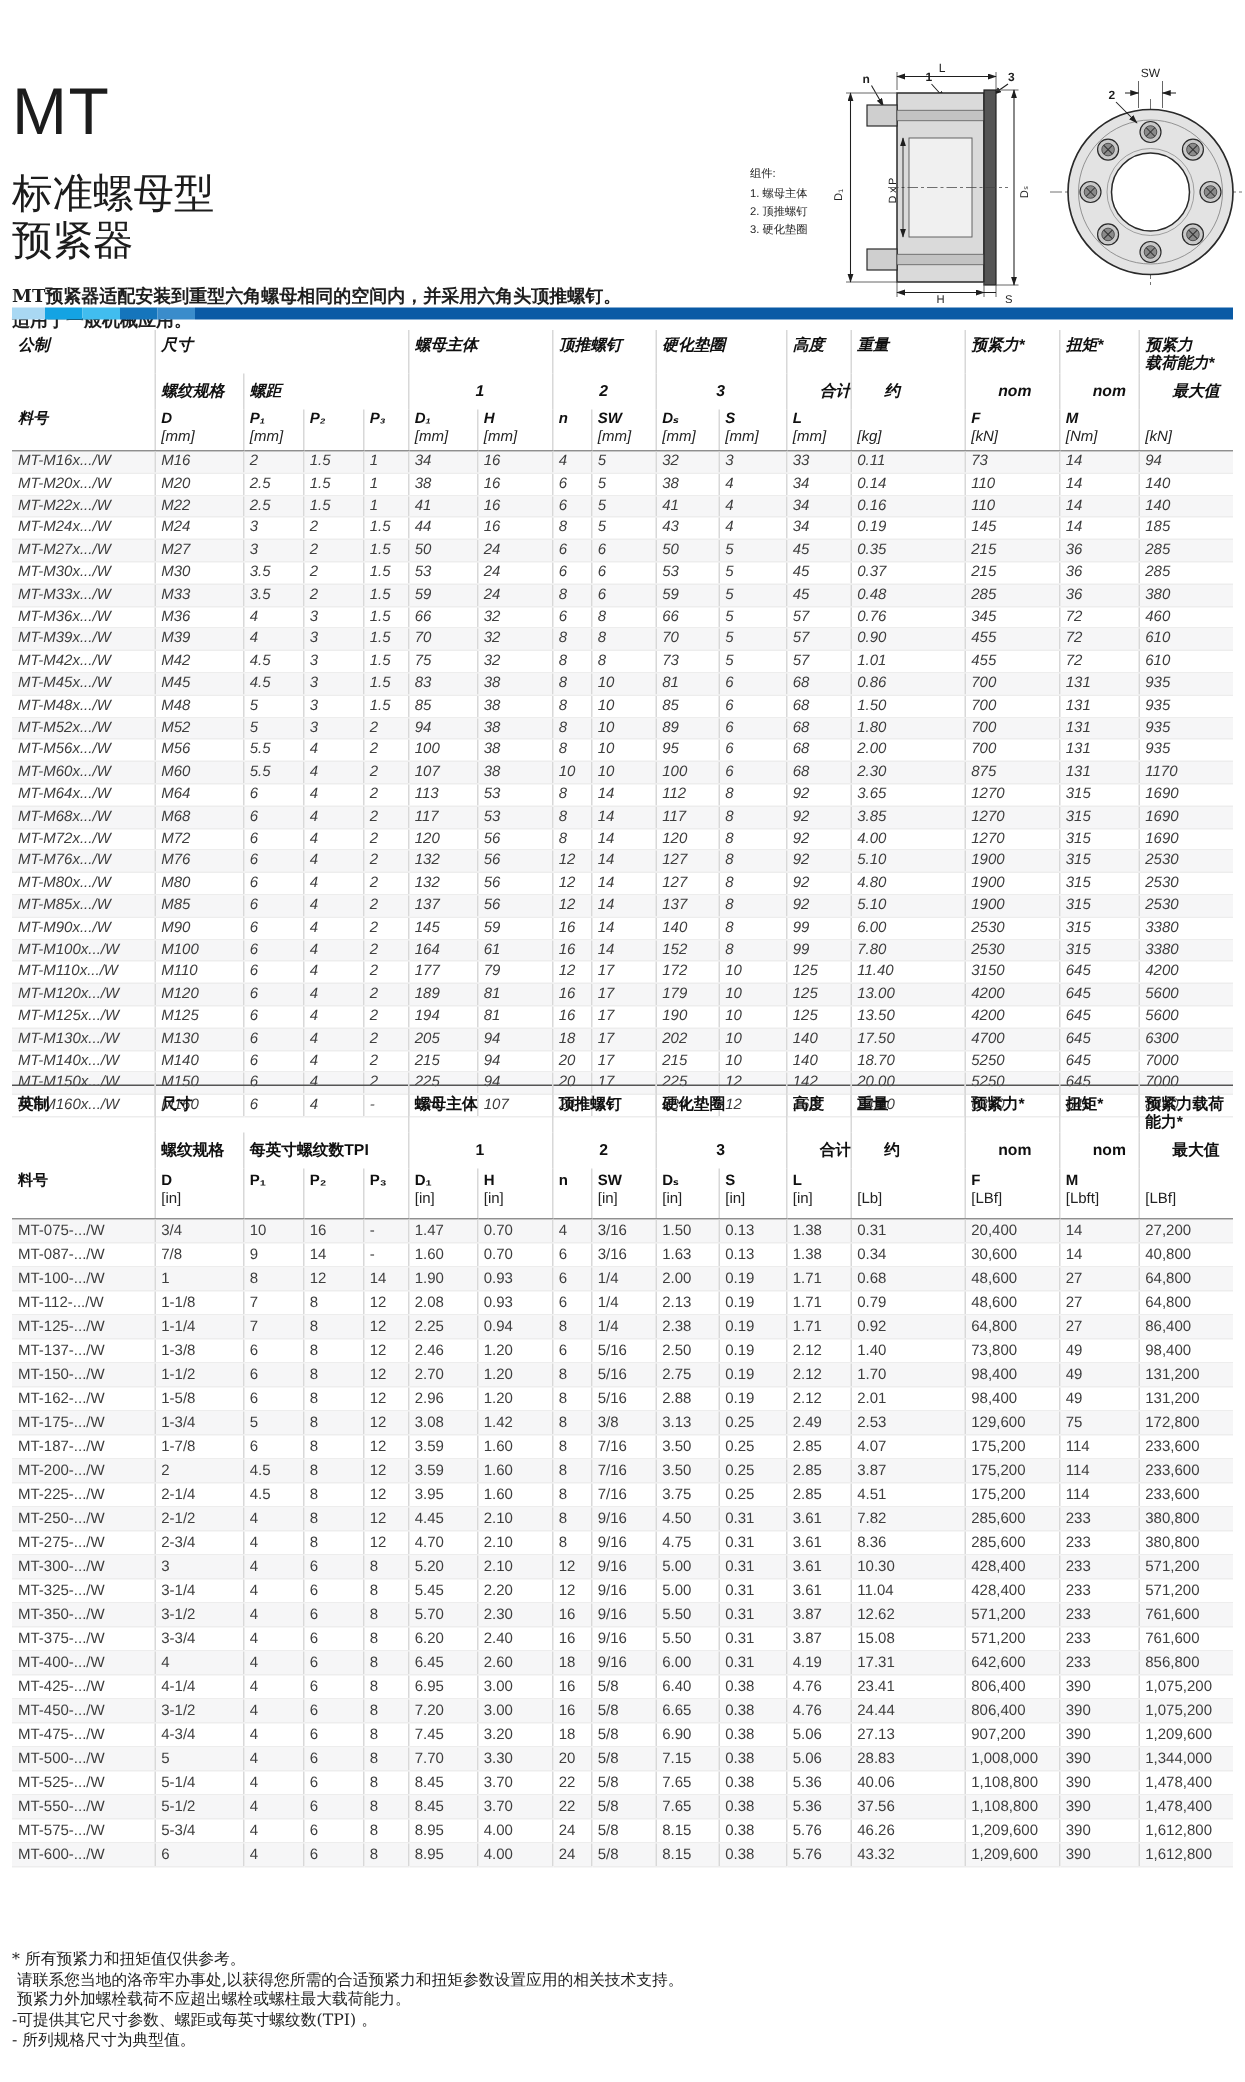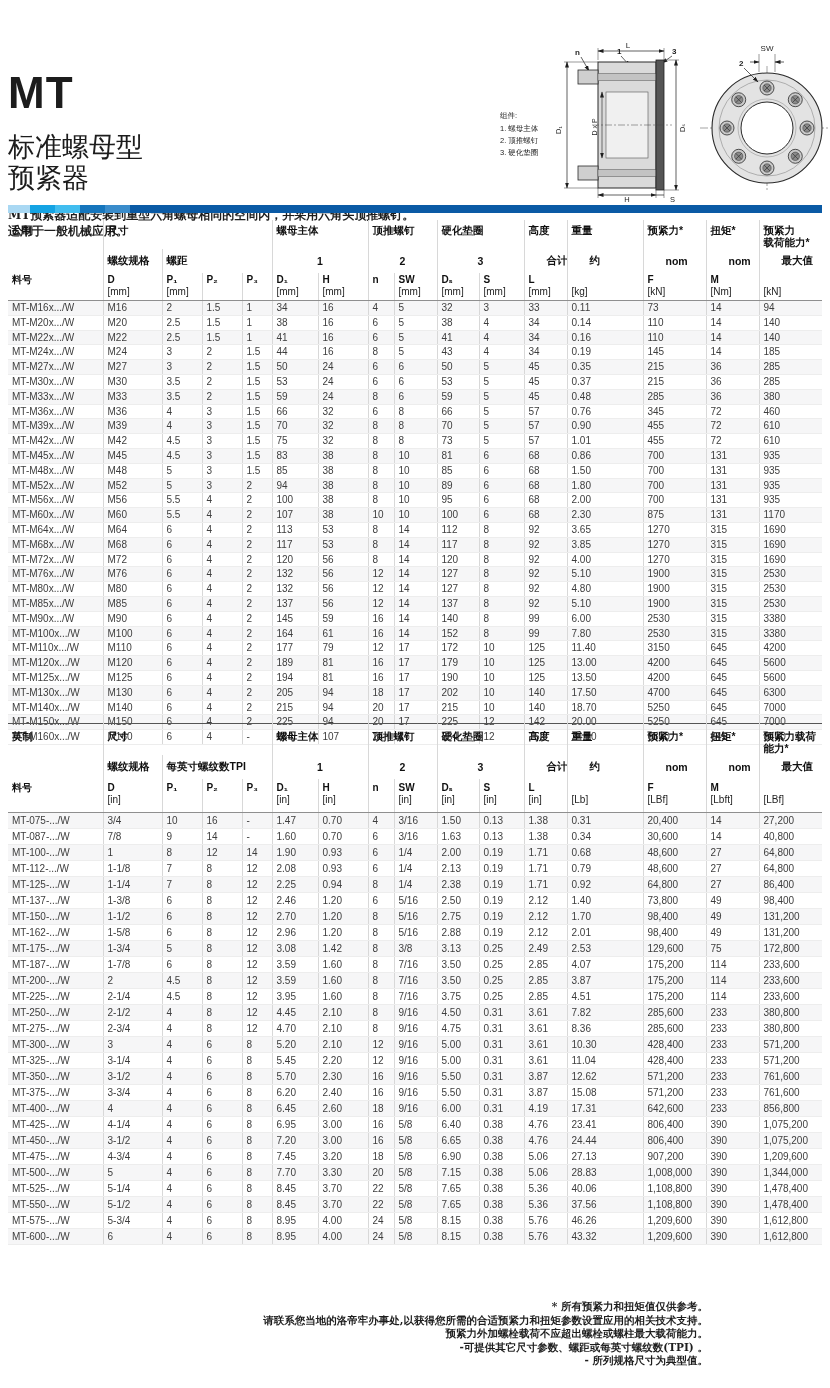--- a/index.html
+++ b/index.html
@@ -1,58 +1,58 @@
 <!DOCTYPE html>
 <html><head>
 <meta charset="utf-8">
 <style>
   html,body{margin:0;padding:0;background:#fff;}
   .page{position:relative;width:830px;height:1388px;background:#fff;overflow:hidden;
         font-family:"Liberation Sans","DejaVu Sans",sans-serif;color:#222;}
 
   
   .title-block{position:absolute;left:8px;top:52px;width:480px;}
-  .big-title{font-size:44px;line-height:46px;font-weight:700;color:#1c1c1c;letter-spacing:1px;margin-top:18px;}
+  .big-title{font-size:44px;line-height:46px;font-weight:400;color:#1c1c1c;letter-spacing:1px;}
   .sub-title{font-size:27px;line-height:31px;font-weight:400;color:#1c1c1c;margin-top:16px;}
   .description{margin-top:13px;font-family:"DejaVu Serif","Liberation Serif",serif;
                font-weight:600;font-size:12px;line-height:16px;color:#1e1e1e;}
 
   
   .accent-bar{position:absolute;left:8px;right:8px;top:205px;height:8px;display:flex;}
   .accent-bar div{height:100%;}
   .accent-bar div:last-child{flex:1;}
 
   
   .diagram{position:absolute;left:498px;top:40px;width:332px;height:163px;}
   .diagram svg{width:100%;height:100%;}
   .diagram text{font-family:"Liberation Sans","DejaVu Sans",sans-serif;fill:#1e1e1e;}
 
   
   .tbl{position:absolute;left:8px;width:814px;border-collapse:collapse;table-layout:fixed;}
-  .tbl.metric{top:220px;}
+  .tbl.metric{top:220px;font-style:italic;}
   .tbl.imperial{top:723px;border-top:1px solid #555;}
   .tbl th,.tbl td{border-left:1px solid #d8d8d8;text-align:left;overflow:hidden;white-space:nowrap;}
   .tbl th:first-child,.tbl td:first-child{border-left:none;}
   .hg th{font-weight:bold;font-size:10.5px;color:#101010;padding:5px 4px 1px;vertical-align:top;line-height:11.5px;}
   .imperial .hg th{padding-top:7px;}
   .hs th{font-weight:bold;font-size:10.5px;color:#101010;padding:5px 4px;}
   .hs th.ctr{text-align:center;}
   .hs th.ind{padding-left:22px;}
   .hc th{font-size:10px;padding:1px 4px 3px;border-bottom:1px solid #8f8f8f;vertical-align:top;}
   .imperial .hc th{padding-top:3px;padding-bottom:7px;}
   .cl{display:block;font-weight:bold;line-height:12px;min-height:12px;color:#101010;}
   .cu{display:block;font-weight:normal;line-height:11px;min-height:11px;color:#222;}
   .tbl tbody td{font-size:10px;color:#3d3d3d;padding:0 4px;line-height:13.8px;border-bottom:1px solid #ededed;}
   .imperial tbody td{line-height:15px;}
   .tbl tbody tr:nth-child(odd){background:#f6f6f7;}
 
   
   .notes{position:absolute;left:8px;top:1300px;width:700px;
-         font-family:"DejaVu Serif","Liberation Serif",serif;font-weight:700;
-         font-size:10.5px;line-height:13.5px;color:#1e1e1e;text-align:right;}
+         font-family:"DejaVu Serif","Liberation Serif",serif;font-weight:400;
+         font-size:10.5px;line-height:13.5px;color:#1e1e1e;}
   .notes p{margin:0;white-space:pre-wrap;}
 </style>
 </head>
 <body>
 
 <div class="page">
 
   <div class="title-block">
     <div class="big-title">MT</div>
     <div class="sub-title">

